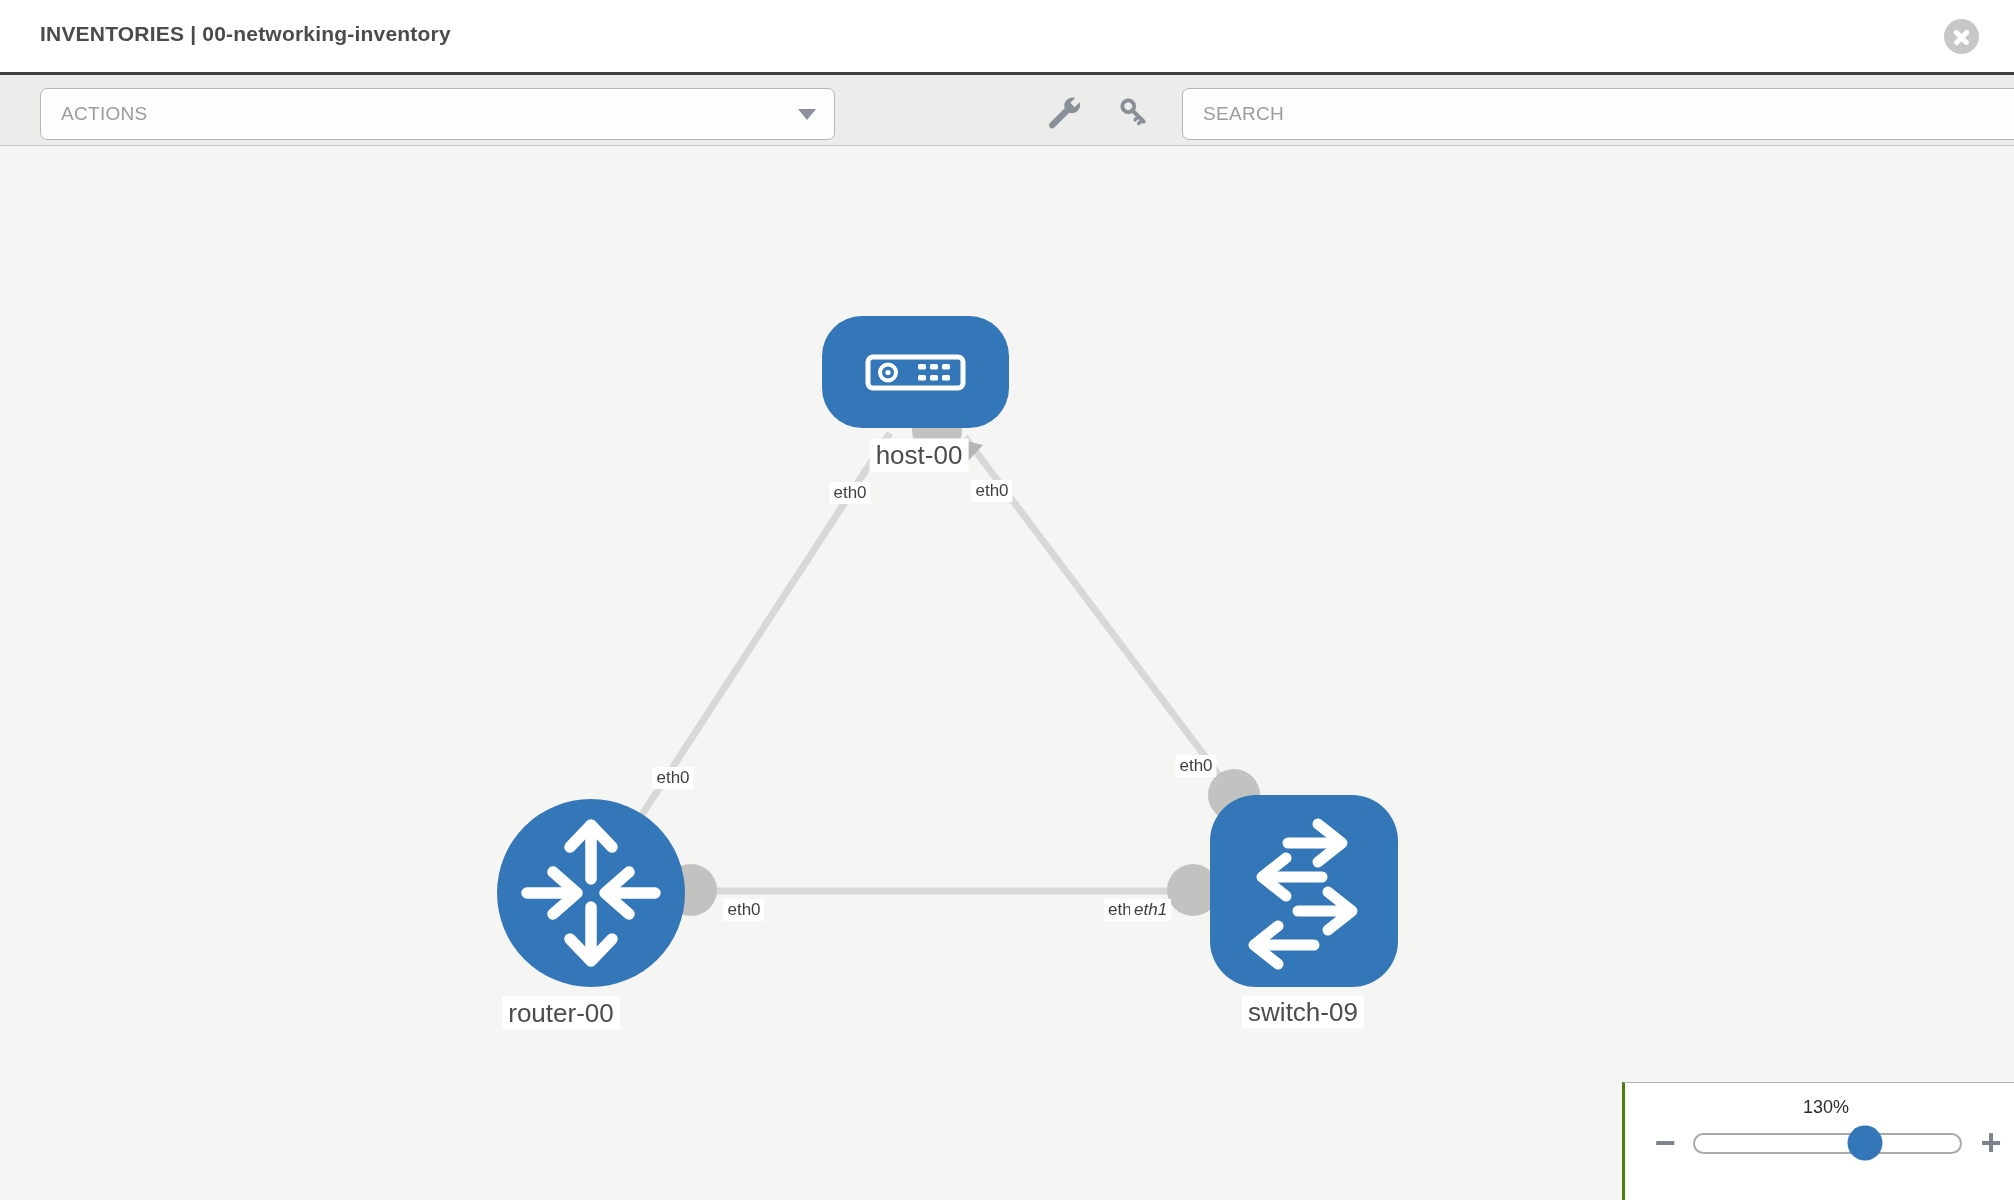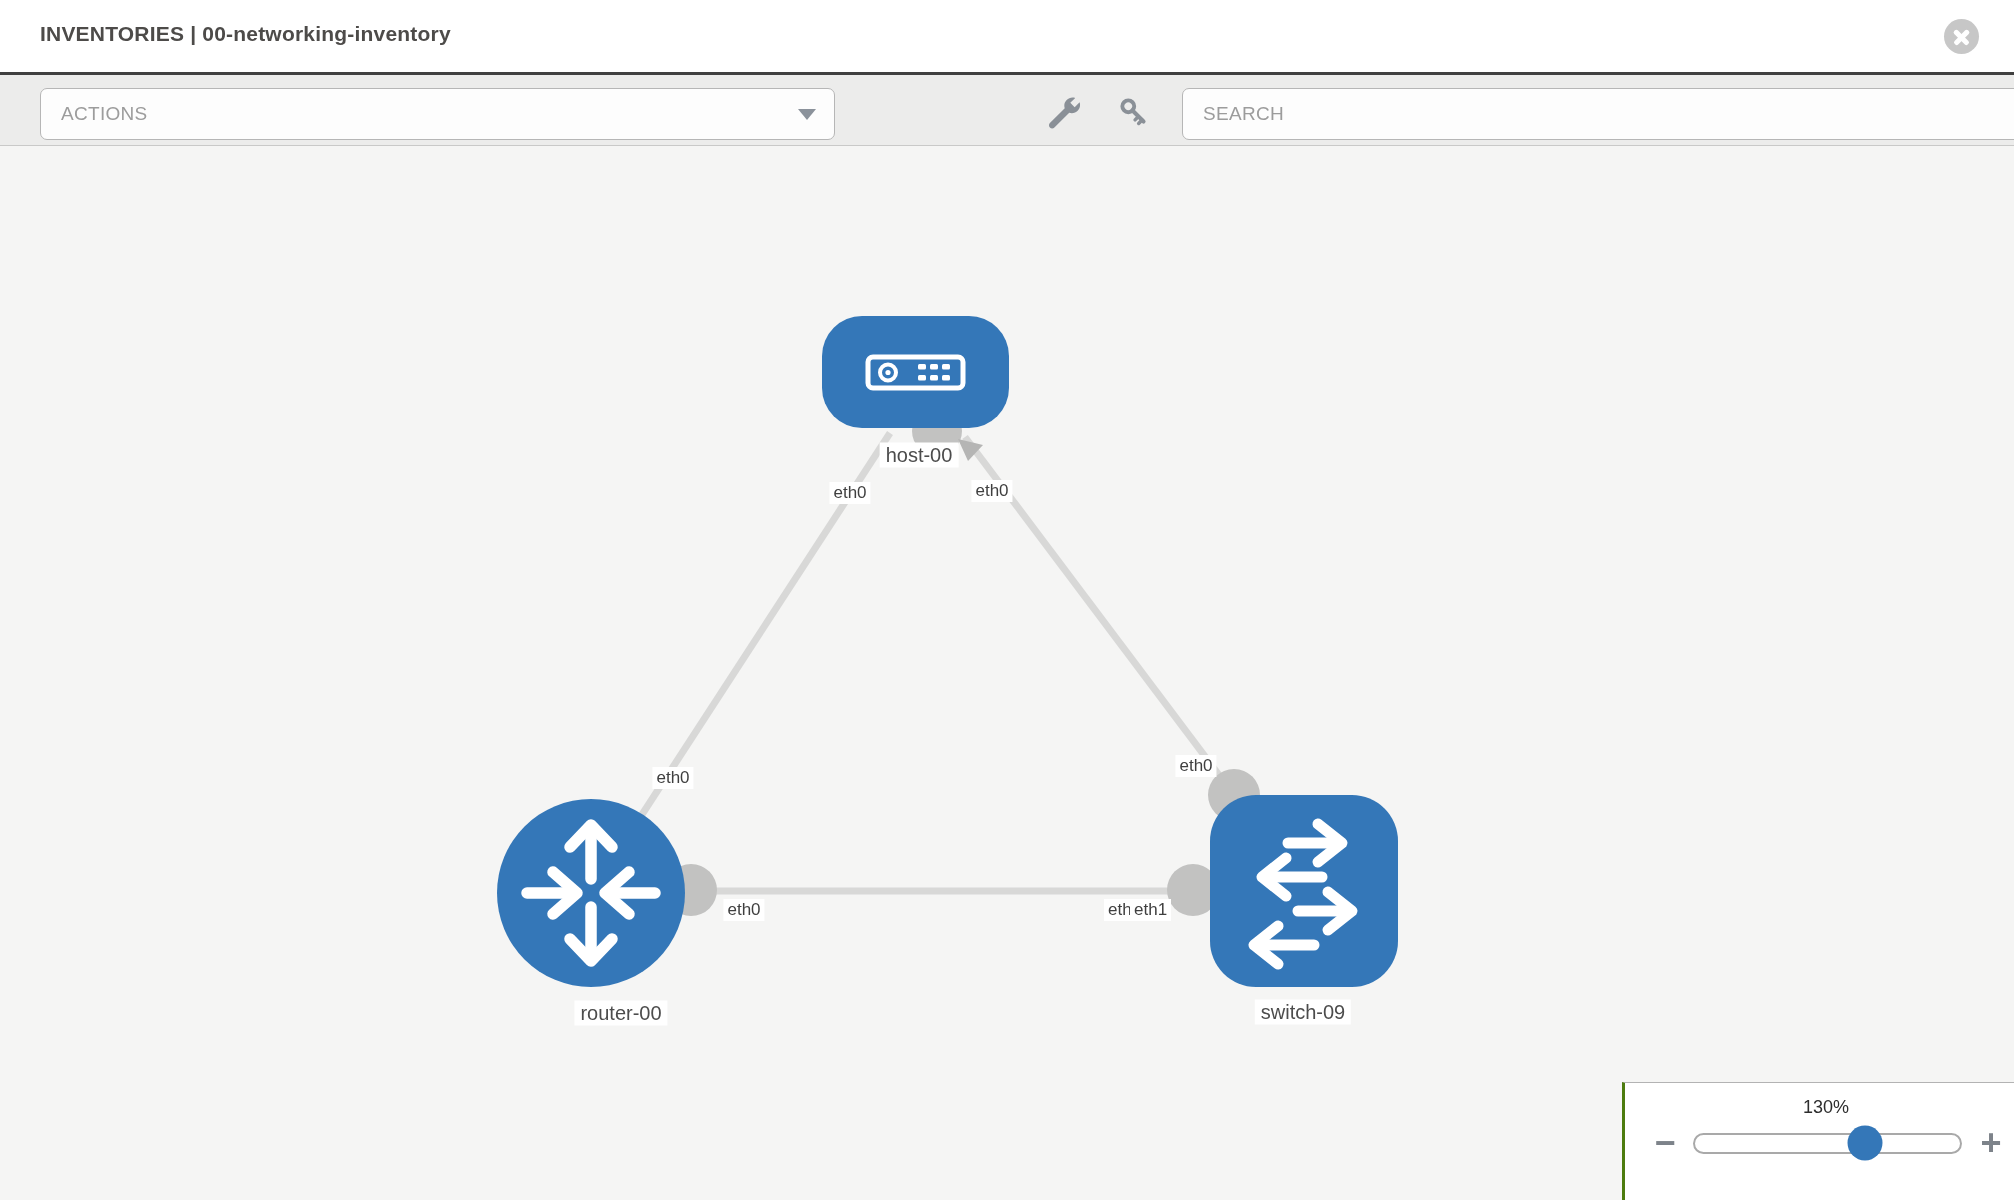--- a/index.html
+++ b/index.html
@@ -26,21 +26,21 @@
   .tool-icon { position:absolute; top:19px; width:36px; height:36px; cursor:pointer; }
   .tool-icon svg { width:100%; height:100%; }
   .icon-wrench { left:1046px; }
   .icon-key    { left:1116px; }
 
   
   .canvas { position:absolute; left:0; top:146px; width:2014px; height:1054px; background:#f5f5f4; overflow:hidden; }
   .topo-svg { position:absolute; left:0; top:0; }
 
   .graph-label { position:absolute; background:#ffffff; color:#4c4c4c; white-space:nowrap; }
-  .node-label { font-size:20px; padding:1px 6px; transform:translate(-50%,-50%); }
+  .node-label { font-size:26px; padding:1px 6px; transform:translate(-50%,-50%); }
   .if-label   { font-size:17px; padding:1px 4px; color:#3f3f3f; transform:translate(-50%,-50%);margin-top:26px; }
   .if-label.edge-anchored { transform:translate(0,-50%); }
 
   
   .zoom-panel { position:absolute; left:1622px; top:1082px; width:392px; height:118px; background:#ffffff;
                 border-top:1px solid #b3b3b3; border-left:3px solid #4d7c0f; }
   .zoom-level { position:absolute; left:201px; top:24px; transform:translate(-50%,-50%); font-size:18px; color:#2d2d2d; }
   .zoom-minus, .zoom-plus { position:absolute; top:60px; transform:translate(-50%,-50%); font-size:36px; font-weight:bold; color:#7d838a; cursor:pointer; line-height:1; }
   .zoom-minus { left:40px; }
   .zoom-plus  { left:366px; }
@@ -136,30 +136,30 @@
             <path d="M76 63 L52 82 L76 101"></path>
           <path d="M88 116 H134"></path> 
             <path d="M118 97 L142 116 L118 135"></path>
           <path d="M104 150 H54"></path> 
             <path d="M68 131 L44 150 L68 169"></path>
         </g>
       </g>
     </svg>
 
     <div class="graph-label node-label" style="left:919px; top:309px;">host-00</div>
-    <div class="graph-label node-label" style="left:621px; top:867px;">router-00</div>
+    <div class="graph-label node-label" style="left:561px; top:867px;">router-00</div>
     <div class="graph-label node-label" style="left:1303px; top:866px;">switch-09</div>
 
     <div class="graph-label if-label" style="left:850px;  top:321px;">eth0</div>
     <div class="graph-label if-label" style="left:992px;  top:319px;">eth0</div>
     <div class="graph-label if-label" style="left:673px;  top:606px;">eth0</div>
     <div class="graph-label if-label" style="left:1196px; top:594px;">eth0</div>
     <div class="graph-label if-label" style="left:744px;  top:738px;">eth0</div>
     <div class="graph-label if-label edge-anchored" style="left:1104px; top:738px;">eth0</div>
-    <div class="graph-label if-label edge-anchored" style="left:1130px; top:738px;">eth1</div>
+    <div class="graph-label if-label edge-anchored" style="left:1130px; top:738px;font-style:italic;">eth1</div>
   </div>
 
   <div class="zoom-panel">
     <div class="zoom-level">130%</div>
     <div class="zoom-minus">−</div>
     <div class="zoom-track"></div>
     <div class="zoom-thumb"></div>
     <div class="zoom-plus">+</div>
   </div>
 

